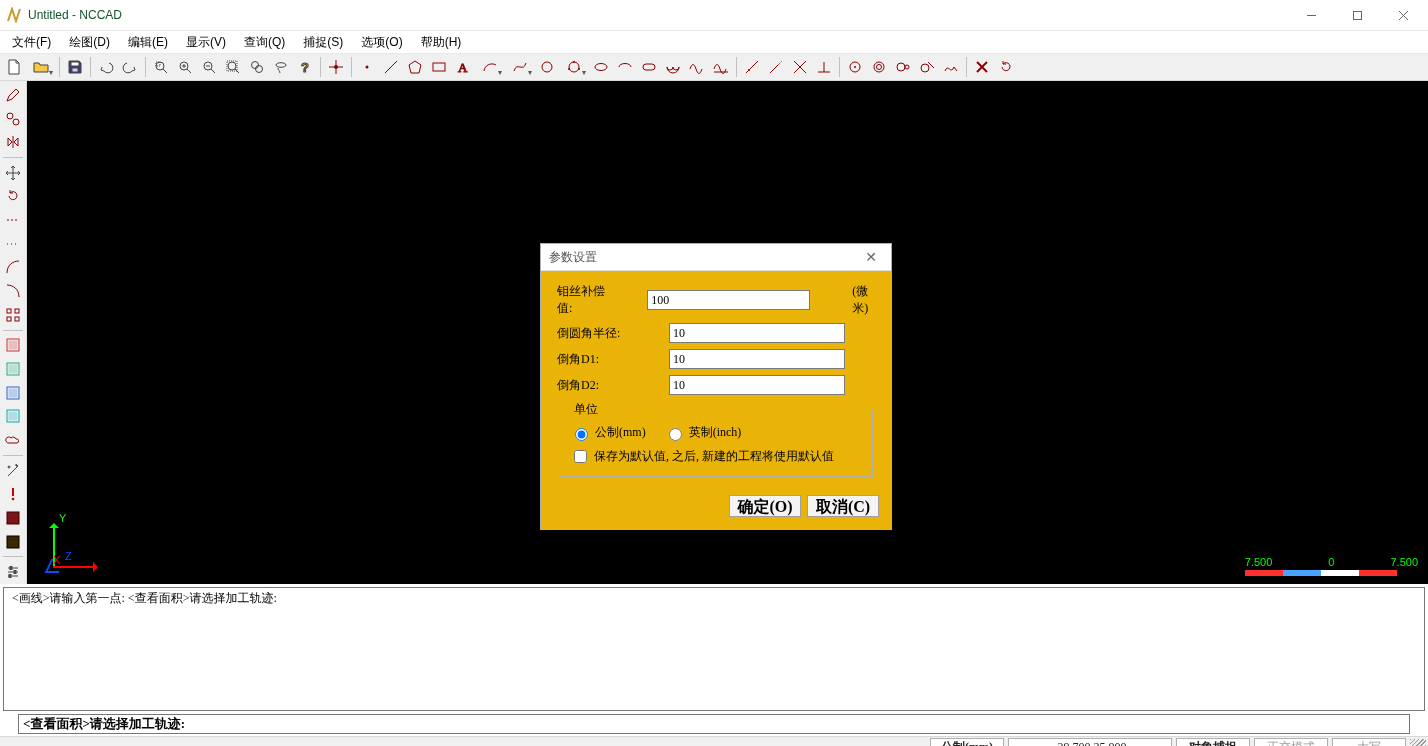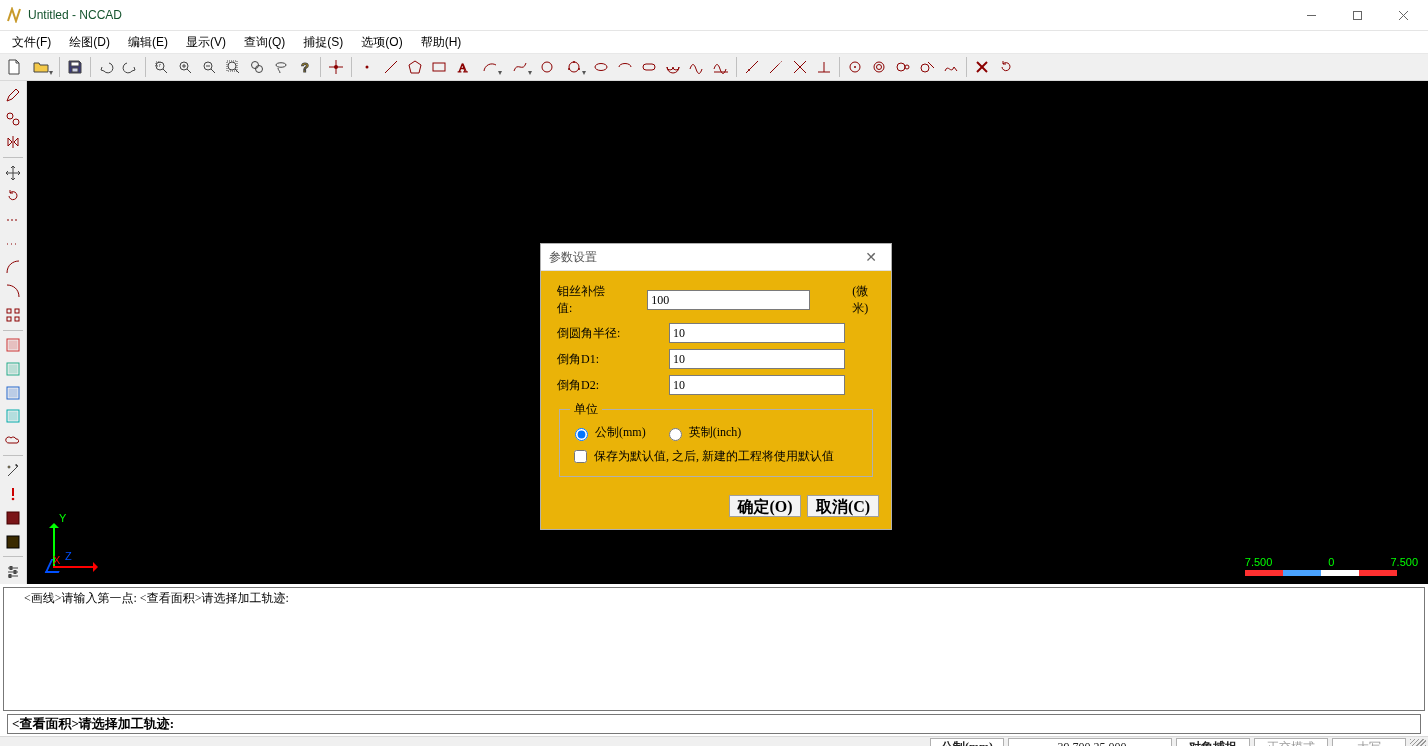--- a/index.html
+++ b/index.html
@@ -69,23 +69,23 @@
 
   
   .scale { position:absolute; right:10px; bottom:8px; text-align:right; color:#00ff00; font-size:11px;}
   .scale .labels { display:flex; gap:56px; justify-content:flex-end; margin-bottom:2px;}
   .scale .bar { display:flex; height:6px;}
   .scale .seg { height:6px; width:38px; }
 
   
   .cmd-log {
     height: 118px; border:1px solid #777; background:#fff; margin:3px;
-    padding:2px 20px; font-family:"SimSun", serif; font-size:12px; overflow:auto;
-  }
-  .cmd-input-row { margin:0 7px 2px; }
+    padding:2px 8px; font-family:"SimSun", serif; font-size:12px; overflow:auto;
+  }
+  .cmd-input-row { margin:0 18px 2px; }
   .cmd-input {
     width:100%; box-sizing:border-box; height:20px; border:1px solid #777;
     font-family:"SimSun", serif; font-size:13px; font-weight:bold; padding:1px 4px;
   }
 
   
   .statusbar {
     height: 20px; background:#f0f0f0; border-top:1px solid #d9d9d9;
     display:flex; align-items:center; font-family:"SimSun", serif; font-size:12px;
   }

